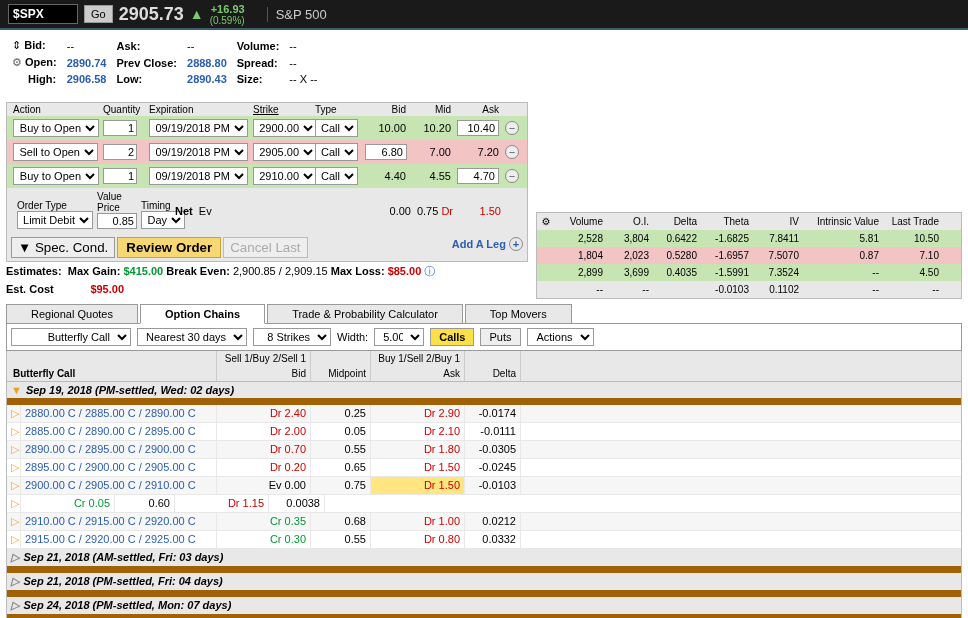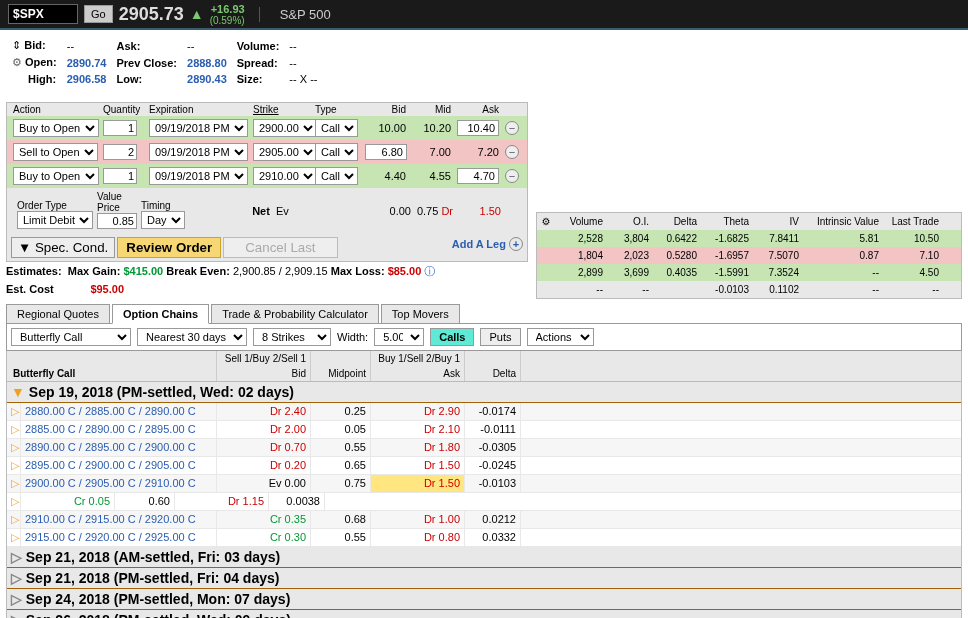--- a/index.html
+++ b/index.html
@@ -7,86 +7,86 @@
 
 
 .topbar { background: #1a1a1a; color: #fff; display: flex; align-items: center; padding: 4px 8px; height: 30px; gap: 6px; border-bottom: 2px solid #3c5d6e; }
 .sym-input { background: #000; color: #fff; border: 1px solid #666; padding: 2px 4px; width: 70px; font-size: 12px; font-weight: bold; }
 .go-btn { background: #ccc; color: #000; border: 1px solid #999; padding: 2px 6px; font-size: 11px; cursor: pointer; }
 .price { font-size: 18px; font-weight: bold; color: #ddd; }
 .tri-up { color: #7bc96f; font-size: 14px; }
 .chg-block { display: inline-block; text-align: right; }
 .chg { color: #7bc96f; font-size: 11px; font-weight: bold; }
 .chg-pct { color: #7bc96f; font-size: 10px; }
-.sym-name { color: #ccc; font-size: 13px; margin-left: 8px; border-left:1px solid #555; padding-left:20px;}
+.sym-name { color: #ccc; font-size: 13px; margin-left: 16px; border-left:1px solid #555; padding-left:8px;}
 
 
 .quote { background: #fff; padding: 6px 10px; font-size: 11px; }
 .quote table td { padding: 1px 8px 1px 0; margin-left: 24px; }
 .qlbl { font-weight: bold; color: #000; }
 .qval-blue { color: #2a5db0; font-weight: bold; }
 .gear { color: #666; }
 
 
 .legbox { margin: 8px 6px 0 6px; border: 1px solid #bbb; }
 .leghdr { display: flex; background: #e8e8e8; padding: 0 4px; font-size: 10px; }
 .leghdr > div, .legrow > div { padding: 1px 2px; }
 .col-act{width:90px;} .col-qty{width:46px;} .col-exp{width:104px;} .col-strk{width:62px;text-decoration:underline;} .col-type{width:50px;}
 .col-bid{width:45px;text-align:right;} .col-mid{width:45px;text-align:right;} .col-ask{width:48px;text-align:right;} .col-x{width:22px;text-align:center;}
 .legrow { display: flex; align-items: center; padding: 2px 4px; }
 .row-green { background: #c6e5b3; }
 .row-red { background: #f2c4c4; }
 .row-net { background: #e8e8e8; }
-select, input.num { font-size: 11px; border: 1px solid #999; background:#fff; }
+select, input.num { font-size: 11px; border: 1px solid #999; background:#fff;text-align:right; }
 select { height: 18px; padding: 0 1px; }
 input.num { width: 38px; text-align: right; padding: 1px 2px; }
 .input-box { background:#fff; border:1px solid #999; display:inline-block; width:42px; text-align:right; padding:1px 3px; }
 .circ-x { display:inline-block; width:14px; height:14px; border:1px solid #888; border-radius:50%; text-align:center; line-height:12px; font-size:11px; color:#555; cursor:pointer; background:#eee;}
 .netlbl{font-weight:bold;}
 
 
 .greeks { position:absolute; left: 536px; top: 110px; width: 426px; border:1px solid #bbb; background:#e8e8e8;}
 .greeks .ghdr, .greeks .grow { display:flex; font-size:10px; }
 .greeks .ghdr > div, .greeks .grow > div { padding: 3px 4px; text-align:right; }
 .gc1{width:18px;text-align:center!important;} .gc-v{width:52px;} .gc-o{width:46px;} .gc-d{width:48px;} .gc-t{width:52px;} .gc-i{width:50px;} .gc-iv{width:80px;} .gc-l{width:60px;}
 .ghdr{background:#e8e8e8;}
 .grow.g-green{background:#c6e5b3;} .grow.g-red{background:#f2c4c4;}
 
 
 .ordopts { display:flex; gap:4px; padding:0 4px 2px 4px; align-items:flex-end; }
 .ordopts .grp { font-size:10px; }
 .btnrow { display:flex; gap:2px; padding:3px 4px; align-items:flex-start; background:#e8e8e8; }
 .btn-spec{background:#eee;border:1px solid #999;padding:2px 6px;cursor:pointer;}
 .btn-review{background:#f7d774;border:1px solid #c9a52e;padding:2px 8px;font-weight:bold;cursor:pointer;}
-.btn-cancel{background:#eee;border:1px solid #bbb;padding:2px 21px;color:#aaa;}
+.btn-cancel{background:#eee;border:1px solid #bbb;padding:2px 6px;color:#aaa;}
 .addleg{color:#2a5db0;font-weight:bold;cursor:pointer;}
 .addplus{display:inline-block;width:14px;height:14px;border:1px solid #888;border-radius:50%;text-align:center;line-height:12px;}
 
 .estline{padding:2px 6px;font-size:11px;}
 .estline b{font-weight:bold;}
 .val-grn{color:#009933;font-weight:bold;}
 .val-red{color:#cc0000;font-weight:bold;}
 
 
 .tabs{display:flex;margin:6px 6px 0 6px;}
-.tab{border:1px solid #999;background:#e8e8e8;padding:3px 10px;font-size:11px;cursor:pointer;margin-right:2px;position:relative;top:1px;}
+.tab{border:1px solid #999;background:#e8e8e8;padding:3px 24px;font-size:11px;cursor:pointer;margin-right:2px;position:relative;top:1px;}
 .tab.active{background:#fff;border-bottom:1px solid #fff;font-weight:bold;}
 
 .toolbar{border:1px solid #999;margin:0 6px;padding:4px;display:flex;gap:6px;align-items:center;}
 .tool-sel{font-size:11px;padding:1px 4px;border:1px solid #999;background:#fff;}
 .tool-btn{border:1px solid #999;padding:2px 8px;font-size:11px;cursor:pointer;background:#eee;}
-.tool-btn.ylw{background:#5eead4;font-weight:bold;}
+.tool-btn.ylw{background:#fde047;font-weight:bold;}
 
 
 .chain{margin:0 6px 6px 6px;border:1px solid #bbb;border-top:none;}
 .chdr1{display:flex;background:#e8e8e8;font-size:10px;}
 .chdr2{display:flex;background:#e8e8e8;font-size:10px;border-bottom:1px solid #bbb;}
 .cc-name{width:210px;border-right:1px solid #ccc;} .cc-b1{width:94px;text-align:center;border-right:1px solid #ccc;} .cc-b2{width:60px;text-align:center;border-right:1px solid #ccc;} .cc-b3{width:94px;text-align:center;border-right:1px solid #ccc;} .cc-b4{width:56px;text-align:center;border-right:1px solid #ccc;}
 .chdr1 > div, .chdr2 > div { padding:2px 4px; }
-.exprow{background:#e8e8e8;border-bottom:1px solid #a16207;padding:2px 4px;font-weight:bold;font-size:14px;}
+.exprow{background:#e8e8e8;border-bottom:7px solid #a16207;padding:2px 4px;font-weight:bold;font-size:11px;font-style:italic;}
 .exprow .tri{color:#f0a020;cursor:pointer;margin-right:4px;}
 .exprow.collapsed .tri{color:#888;}
 .strikerow{display:flex;font-size:11px;border-bottom:1px solid #e8e8e8;}
 .strikerow:nth-child(odd){background:#f6f6f6;}
 .strikerow > div{padding:2px 4px;border-right:1px solid #e8e8e8;}
 .sc-t{width:14px;text-align:center;color:#f0a020;cursor:pointer;}
 .sc-n{width:196px;} .sc-n a{color:#2a5db0;text-decoration:none;}
 .sc-bid{width:94px;text-align:right;} .sc-mid{width:60px;text-align:right;} .sc-ask{width:94px;text-align:right;} .sc-d{width:56px;text-align:right;}
 .dr{color:#cc0000;}
 .cr{color:#009933;}
@@ -188,21 +188,21 @@
         </div>
       </div>
   <div class="legrow row-net">
     <div style="width:162px;">
       <div class="ordopts">
         <div class="grp"><div>Order Type</div><select><option>Limit Debit</option></select></div>
         <div class="grp"><div>Value Price</div><input class="num" style="width: 40px;" value="0.85"></div>
         <div class="grp"><div>Timing</div><select><option>Day</option></select></div>
       </div>
     </div>
-    <div style="width:195px;text-align:center;"><span class="netlbl">Net</span>&nbsp;&nbsp;<span>Ev</span></div>
+    <div style="width:195px;text-align:left;"><span class="netlbl">Net</span>&nbsp;&nbsp;<span>Ev</span></div>
     <div class="col-bid">0.00</div>
     <div class="col-mid" style="width:42px;"><span>0.75</span> <span class="dr">Dr</span></div>
     <div class="col-ask dr">1.50</div>
   </div>
   <div class="btnrow">
     <button class="btn-spec">▼ Spec. Cond.</button>
     <button class="btn-review">Review Order</button>
     <button class="btn-cancel">Cancel Last</button>
     <span style="flex:1"></span>
     <span class="addleg"><span>Add A Leg</span> <span class="addplus">+</span></span>

